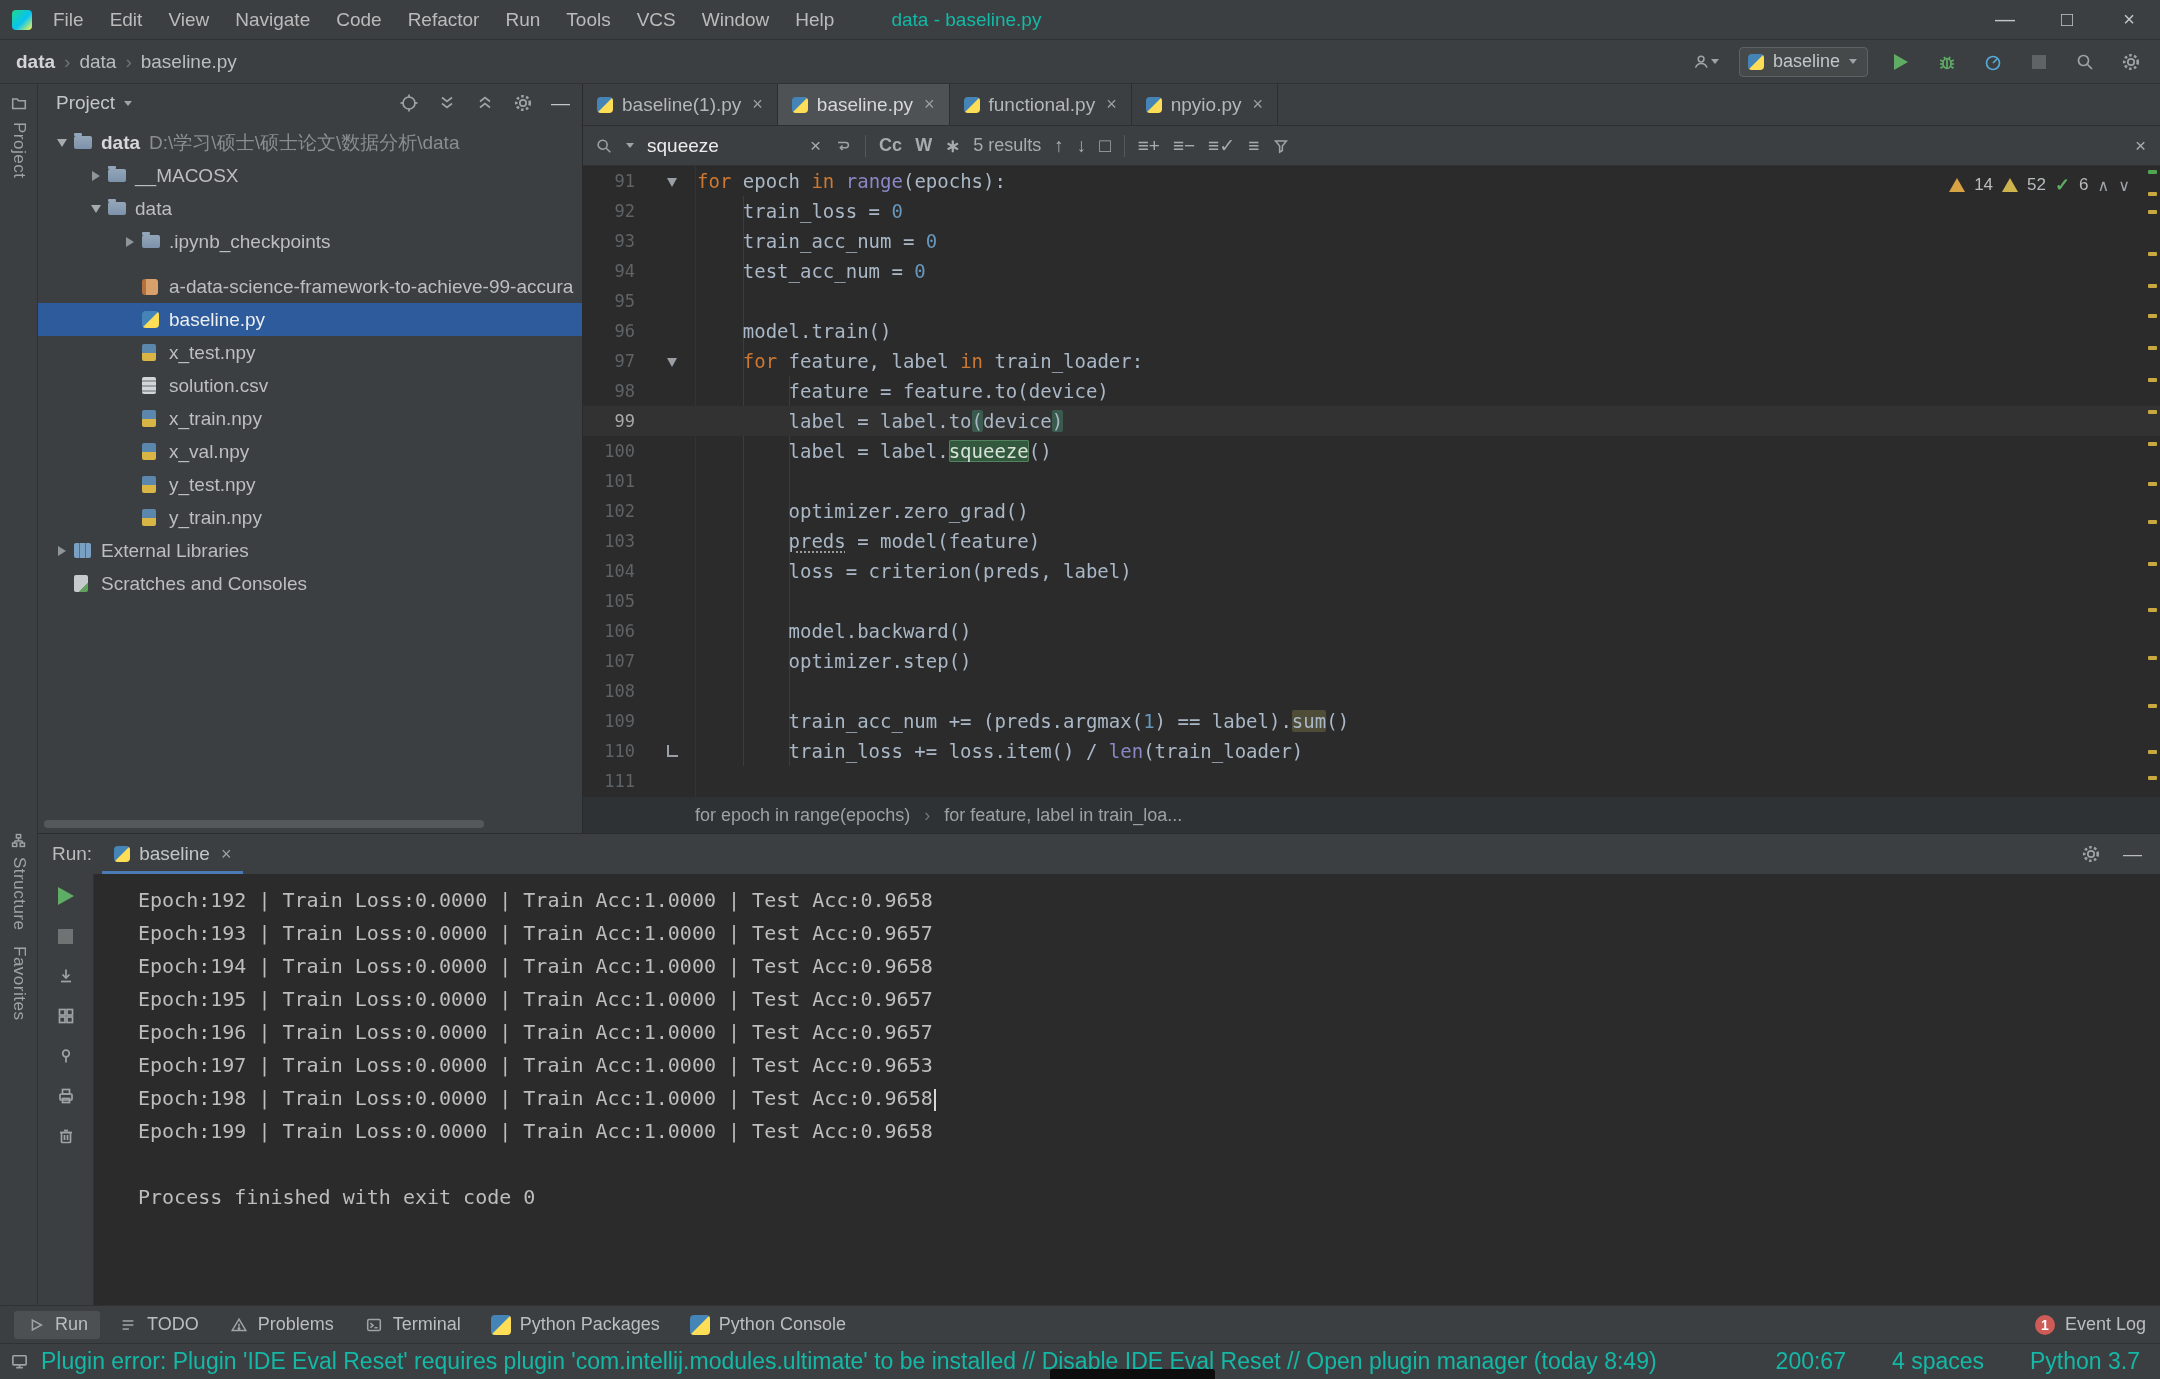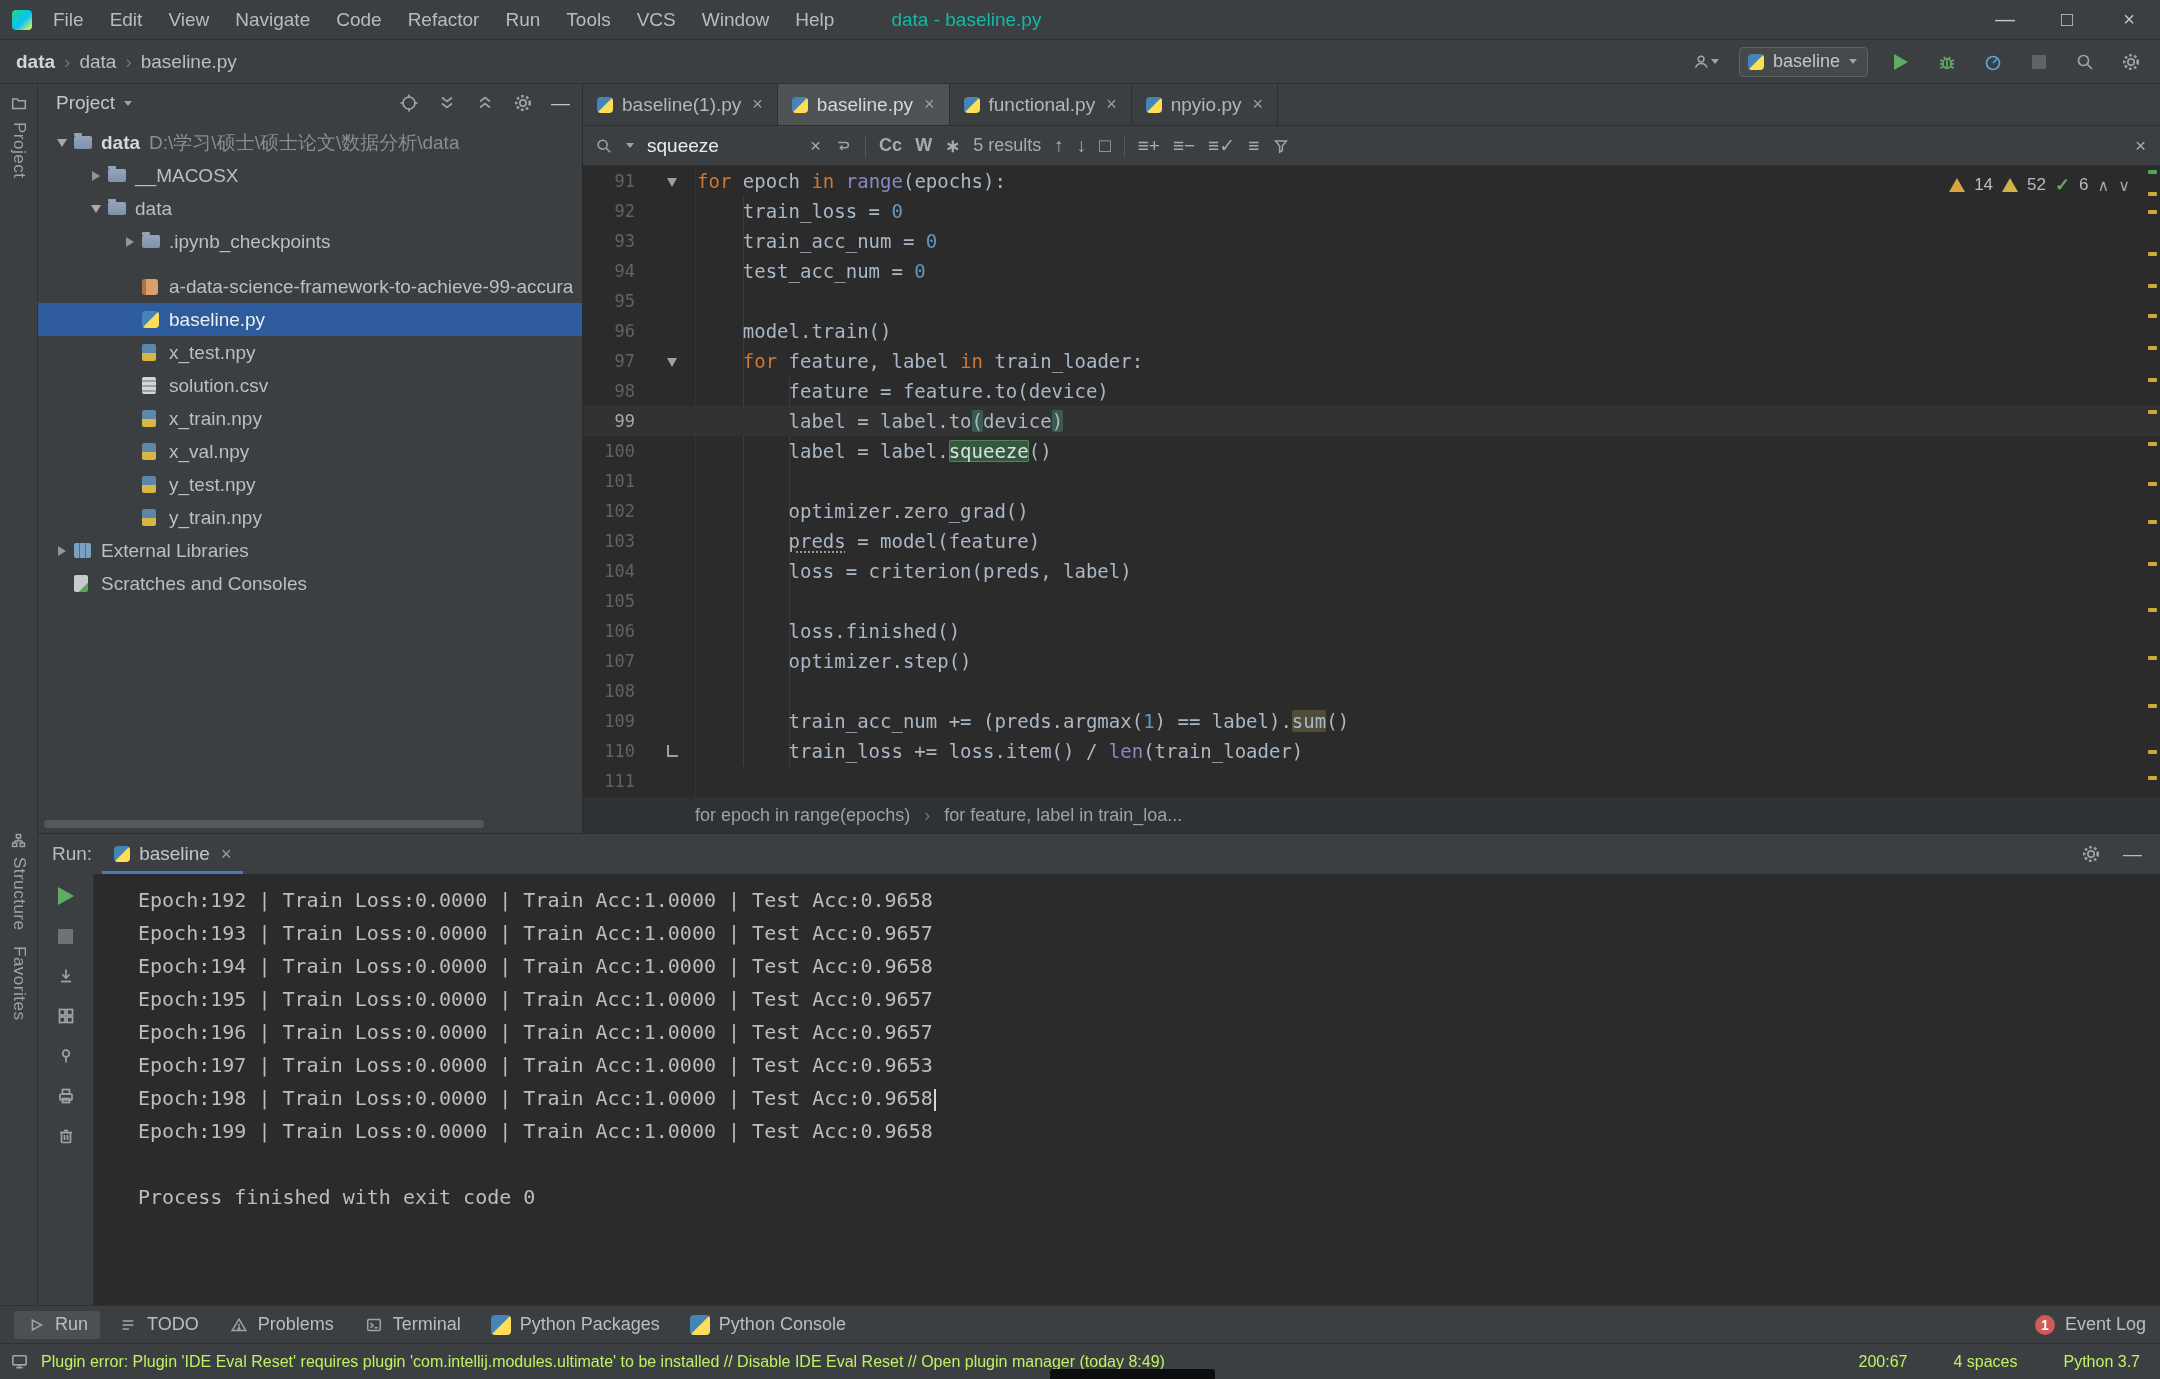--- a/index.html
+++ b/index.html
@@ -133,21 +133,21 @@
   .caret{display:inline-block;width:2px;height:22px;background:#d8d8d8;vertical-align:middle;margin-left:1px;}
 
   
   .bottom-bar{height:38px;flex:none;background:#3c3f41;border-top:1px solid #2f3133;display:flex;align-items:center;gap:6px;padding:0 14px;font-size:18px;color:#bbbec0;}
   .bb-item{display:flex;align-items:center;gap:9px;padding:0 12px;height:28px;border-radius:3px;}
   .bb-item.active{background:#4c5052;}
   .bb-ico{width:20px;height:20px;display:flex;align-items:center;justify-content:center;}
   .bb-right{margin-left:auto;display:flex;align-items:center;gap:10px;}
   .badge{width:20px;height:20px;border-radius:50%;background:#cf5b56;color:#fff;font-size:14px;display:flex;align-items:center;justify-content:center;font-weight:bold;}
 
-  .status-bar{height:36px;flex:none;background:#3c3f41;border-top:1px solid #2f3133;display:flex;align-items:center;padding:0 20px 0 10px;font-size:16px;color:#bef264;}
+  .status-bar{height:36px;flex:none;background:#3c3f41;border-top:1px solid #2f3133;display:flex;align-items:center;padding:0 20px 0 10px;font-size:23px;color:#14b8a6;}
   .status-msg{margin-left:12px;white-space:nowrap;overflow:hidden;}
   .status-right{margin-left:auto;display:flex;align-items:center;gap:46px;}
   .taskbar-peek{position:absolute;bottom:0;left:1050px;width:165px;height:10px;background:#0d0d0d;border-radius:3px 3px 0 0;z-index:5;}
 </style>
 </head>
 <body>
 
 <div class="window">
 
   <div class="titlebar">
@@ -488,21 +488,21 @@
                   <span class="ctext"><span class="tk-t">        loss = criterion(preds, label)</span></span>
                 </div>
                 <div class="crow">
                   <span class="lnum">105</span>
                   <span class="fold"></span>
                   <span class="ctext"></span>
                 </div>
                 <div class="crow">
                   <span class="lnum">106</span>
                   <span class="fold"></span>
-                  <span class="ctext"><span class="tk-t">        loss.finished()</span></span>
+                  <span class="ctext"><span class="tk-t">        model.backward()</span></span>
                 </div>
                 <div class="crow">
                   <span class="lnum">107</span>
                   <span class="fold"></span>
                   <span class="ctext"><span class="tk-t">        optimizer.step()</span></span>
                 </div>
                 <div class="crow">
                   <span class="lnum">108</span>
                   <span class="fold"></span>
                   <span class="ctext"></span>

